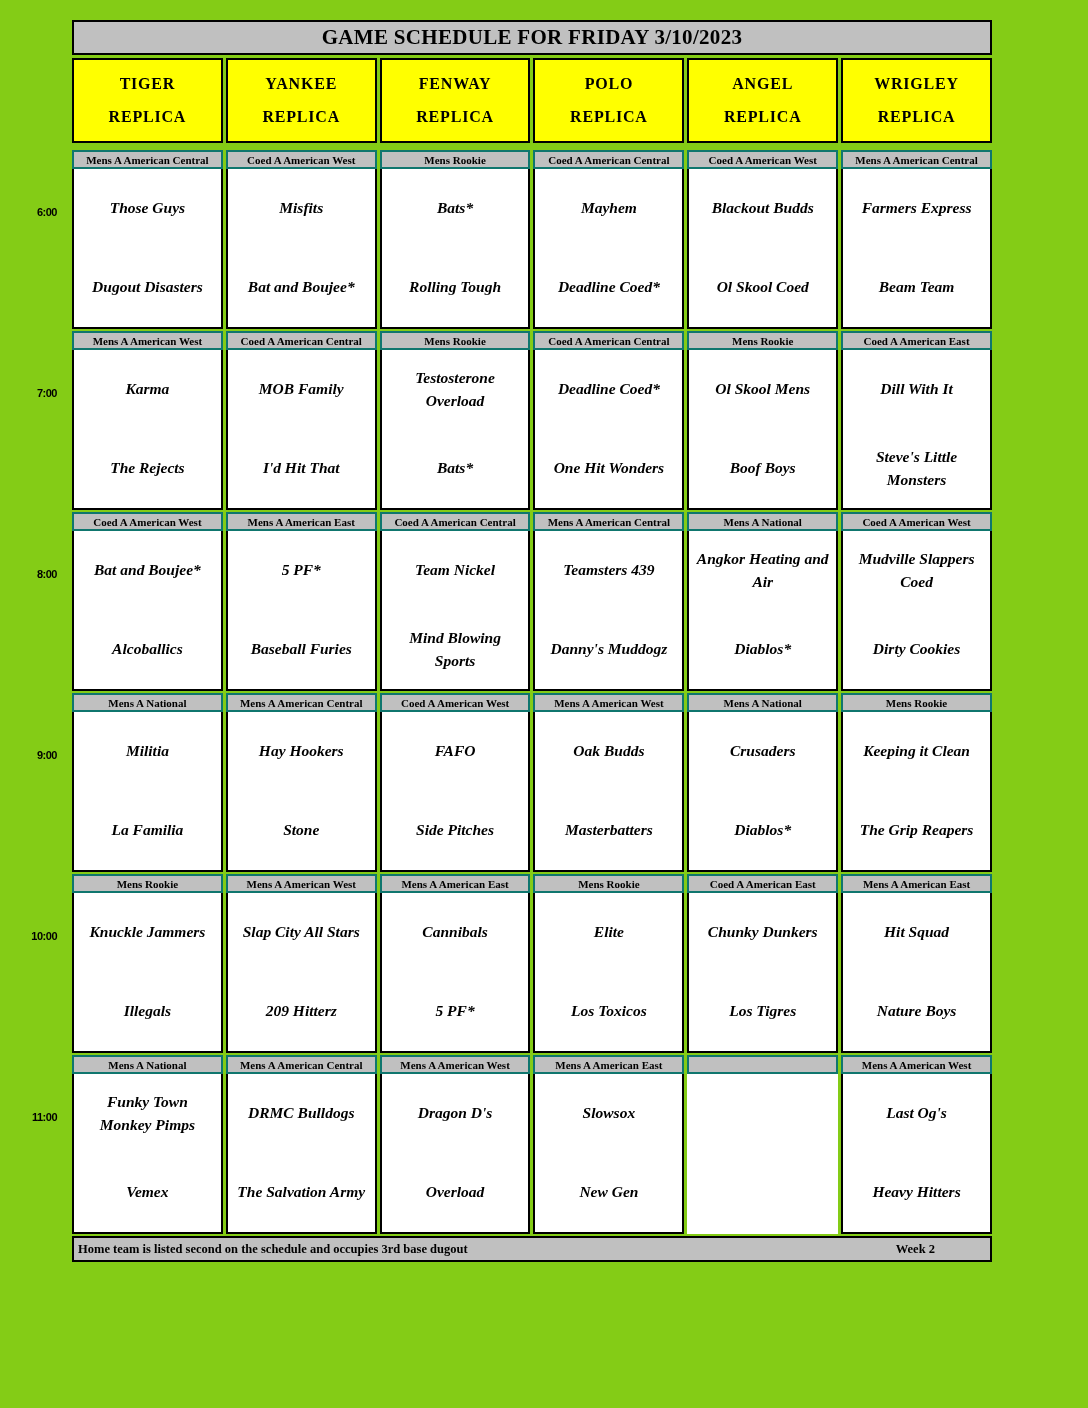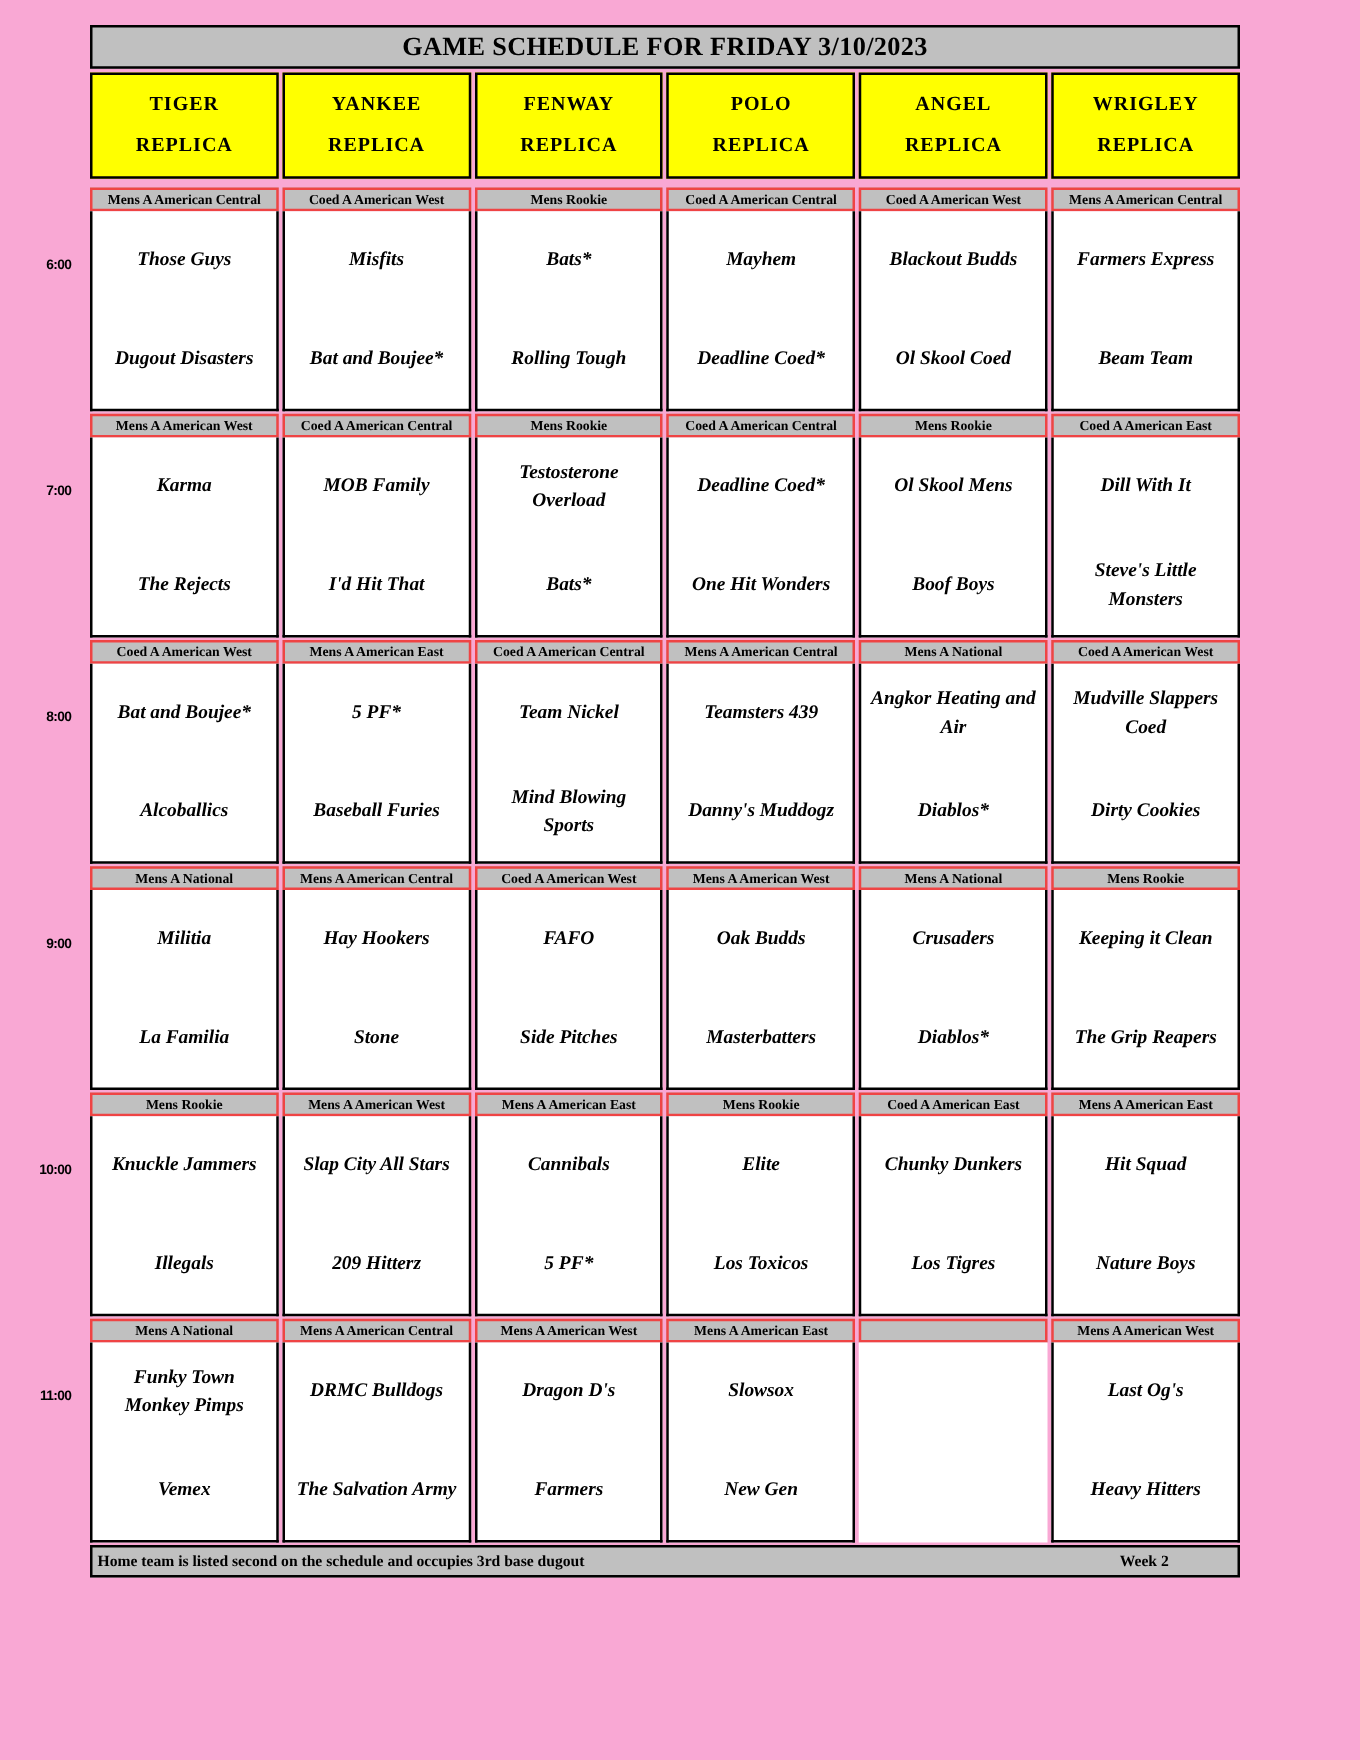--- a/index.html
+++ b/index.html
@@ -1,20 +1,20 @@
 <!DOCTYPE html>
 <html><head>
 <meta charset="utf-8">
 <style>
   * { box-sizing: border-box; margin: 0; padding: 0; }
   html, body { background: #ffffff; }
   .page {
     width: 1088px;
     height: 1408px;
-    background: #f9a8d4;
+    background: #84cc16;
     color: #000;
     font-family: "Liberation Serif", serif;
     padding-top: 20px;
     overflow: hidden;
   }
   .schedule { width: 992px; }
   .row { display: flex; }
   .time-col { width: 72px; flex: 0 0 72px; }
 
   
@@ -61,21 +61,21 @@
     padding-top: 56px;
     font-weight: bold;
     font-size: 11px;
     font-family: "Liberation Sans", sans-serif;
     letter-spacing: -0.5px;
   }
   .game-cell { flex: 1 1 0; display: flex; flex-direction: column; min-width: 0; }
   .division {
     height: 19px;
     background: #c0c0c0;
-    border: 2px solid #ef4444;
+    border: 2px solid #0f766e;
     display: flex;
     align-items: center;
     justify-content: center;
     font-weight: bold;
     font-size: 11px;
     white-space: nowrap;
     overflow: hidden;
   }
   .teams {
     height: 160px;
@@ -394,21 +394,21 @@
             <div class="division">Mens A American Central</div>
             <div class="teams">
               <div class="team away">DRMC Bulldogs</div>
               <div class="team home">The Salvation Army</div>
             </div>
           </div>
           <div class="game-cell">
             <div class="division">Mens A American West</div>
             <div class="teams">
               <div class="team away">Dragon D's</div>
-              <div class="team home">Farmers</div>
+              <div class="team home">Overload</div>
             </div>
           </div>
           <div class="game-cell">
             <div class="division">Mens A American East</div>
             <div class="teams">
               <div class="team away">Slowsox</div>
               <div class="team home">New Gen</div>
             </div>
           </div>
           <div class="game-cell empty">

